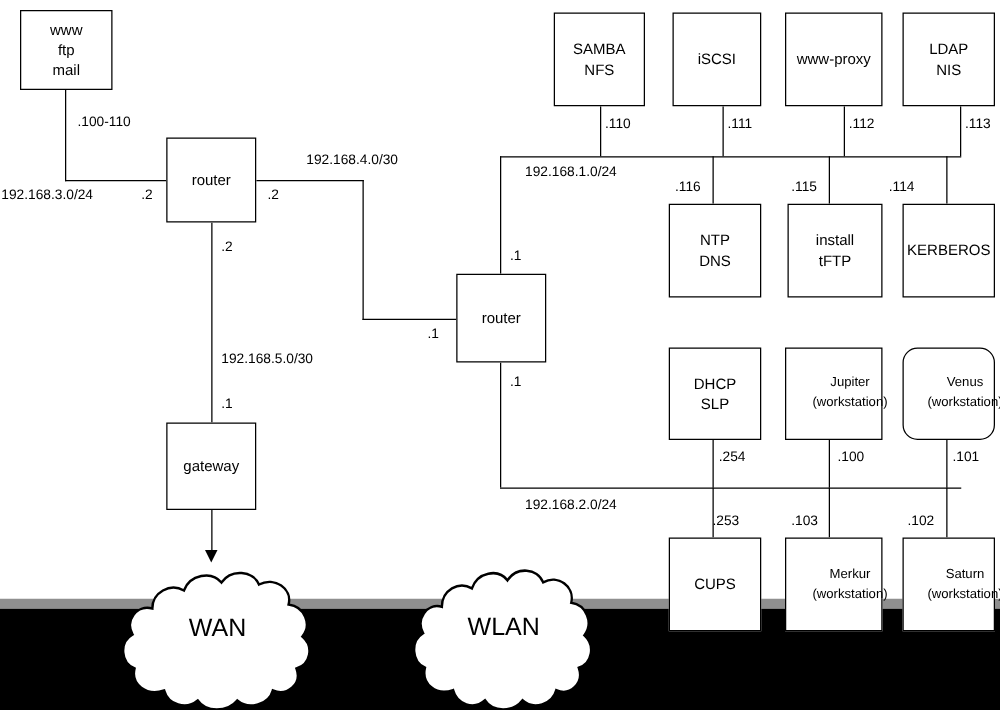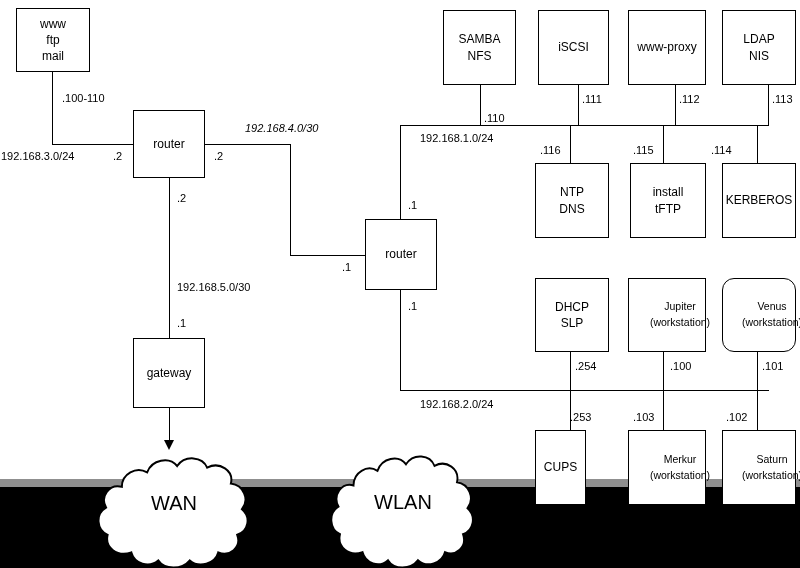--- a/index.html
+++ b/index.html
@@ -114,21 +114,21 @@
     </div>
   <div class="node ws" style="left:628px;top:278px;width:78px;height:74px;">
       <span class="txt">Jupiter
 (workstation)</span>
     </div>
   <div class="node ws" style="left:722px;top:278px;width:74px;height:74px;border-radius:12px;">
       <span class="txt">Venus
 (workstation)</span>
     </div>
 
-  <div class="node" style="left:535px;top:430px;width:51px;height:75px;">
+  <div class="node" style="left:535px;top:430px;width:74px;height:75px;">
       <span class="txt">CUPS</span>
     </div>
   <div class="node ws" style="left:628px;top:430px;width:78px;height:75px;">
       <span class="txt">Merkur
 (workstation)</span>
     </div>
   <div class="node ws" style="left:722px;top:430px;width:74px;height:75px;">
       <span class="txt">Saturn
 (workstation)</span>
     </div>
@@ -144,31 +144,31 @@
     <svg viewBox="0 0 200 150" width="150" height="122" preserveAspectRatio="none">
       <path d="M 46 128 C 28 134 12 122 16 106 C 2 100 0 80 14 72 C 6 58 18 42 34 46 C 34 30 52 20 66 28 C 72 12 94 8 104 20 C 114 6 136 8 142 22 C 158 14 176 26 172 42 C 188 44 196 62 186 74 C 198 84 194 102 180 106 C 186 122 170 134 156 128 C 152 142 132 148 120 138 C 110 150 88 150 80 138 C 68 148 50 142 46 128 Z" fill="#ffffff" stroke="#000000" stroke-width="2.5"></path>
     </svg>
     <div class="cloud-label">WLAN</div>
   </div>
 
   <div class="lbl" style="left:62px;top:92px;">.100-110</div>
   <div class="lbl" style="left:1px;top:150px;">192.168.3.0/24</div>
   <div class="lbl" style="left:113px;top:150px;">.2</div>
   <div class="lbl" style="left:214px;top:150px;">.2</div>
-  <div class="lbl" style="left:245px;top:122px;font-style:italic;">192.168.4.0/30</div>
+  <div class="lbl" style="left:245px;top:122px;">192.168.4.0/30</div>
   <div class="lbl" style="left:177px;top:192px;">.2</div>
   <div class="lbl" style="left:177px;top:281px;">192.168.5.0/30</div>
   <div class="lbl" style="left:177px;top:317px;">.1</div>
 
   <div class="lbl" style="left:408px;top:199px;">.1</div>
   <div class="lbl" style="left:342px;top:261px;">.1</div>
   <div class="lbl" style="left:408px;top:300px;">.1</div>
 
   <div class="lbl" style="left:420px;top:132px;">192.168.1.0/24</div>
-  <div class="lbl" style="left:484px;top:93px;margin-top:19px;">.110</div>
+  <div class="lbl" style="left:484px;top:93px;">.110</div>
   <div class="lbl" style="left:582px;top:93px;">.111</div>
   <div class="lbl" style="left:679px;top:93px;">.112</div>
   <div class="lbl" style="left:772px;top:93px;">.113</div>
   <div class="lbl" style="left:540px;top:144px;">.116</div>
   <div class="lbl" style="left:633px;top:144px;">.115</div>
   <div class="lbl" style="left:711px;top:144px;">.114</div>
 
   <div class="lbl" style="left:420px;top:398px;">192.168.2.0/24</div>
   <div class="lbl" style="left:575px;top:360px;">.254</div>
   <div class="lbl" style="left:670px;top:360px;">.100</div>

